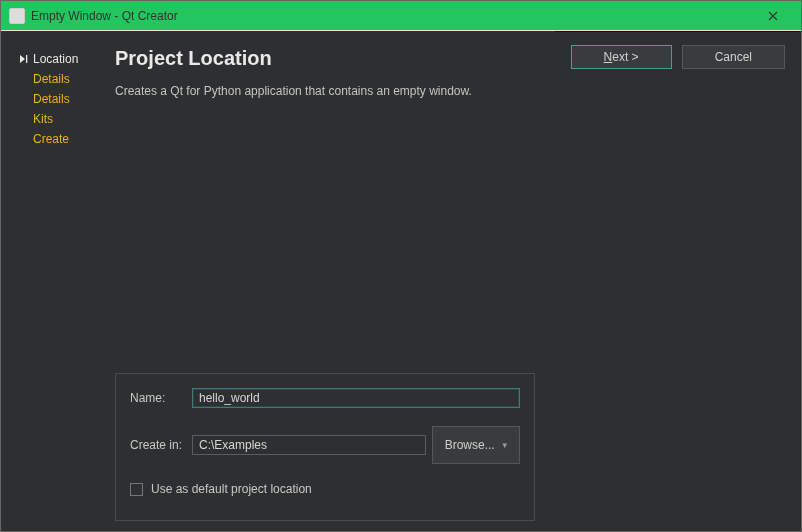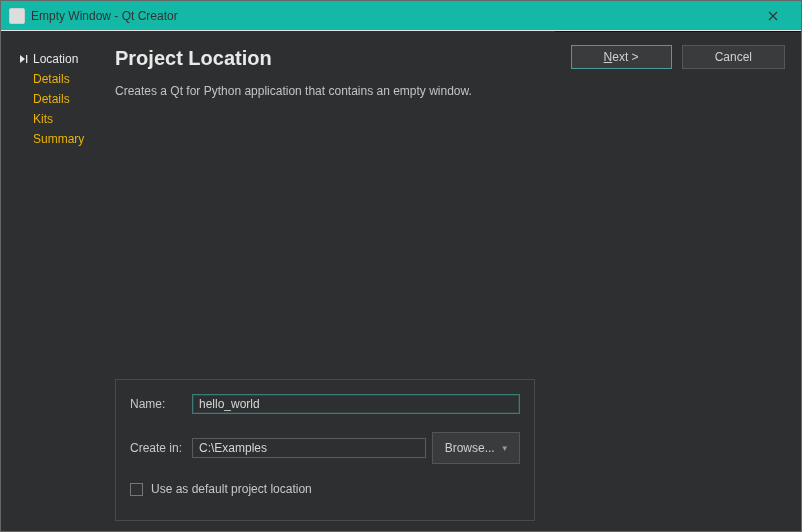--- a/index.html
+++ b/index.html
@@ -1,18 +1,18 @@
 <!DOCTYPE html>
 <html><head>
   <meta charset="utf-8">
   <style>
     * { box-sizing: border-box; margin: 0; padding: 0; }
     html, body { width: 802px; height: 532px; font-family: "Segoe UI", Arial, sans-serif; background: #fff; overflow: hidden; }
     .window { width: 802px; height: 532px; border: 1px solid #666; background: #fff; display: flex; flex-direction: column; }
-    .titlebar { height: 30px; background: #14b8a6; display: flex; align-items: center; padding: 0 8px; border-bottom: 1px solid #e5e5e5; justify-content: center; }
+    .titlebar { height: 30px; background: #22c55e; display: flex; align-items: center; padding: 0 8px; border-bottom: 1px solid #e5e5e5; justify-content: center; }
     .title-icon { width: 16px; height: 16px; background: #ddd; margin-right: 6px; border: 1px solid #ccc; border-radius: 2px; }
     .title-text { font-size: 12px; color: #333; flex: 0 0 auto; }
     .title-spacer { flex: 1; }
     .close-btn { width: 40px; height: 28px; display: flex; align-items: center; justify-content: center; cursor: pointer; }
     .close-btn svg { width: 10px; height: 10px; }
     .body { flex: 1; background: #2e2f30; display: flex; flex-direction: row; color: #c8c8c8; }
     .content { flex: 1; display: flex; }
     .sidebar { width: 110px; padding: 18px 10px 0 18px; font-size: 12px; }
     .step { display: flex; align-items: center; height: 20px; color: #eab308; }
     .step.active { color: #e6e6e6; }
@@ -21,21 +21,21 @@
     .main { flex: 1; padding: 16px 20px 0 4px; display: flex; flex-direction: column; }
     .heading { font-size: 20px; font-weight: 600; color: #e9e9e9; margin-bottom: 14px; }
     .desc { font-size: 12px; color: #c3c3c3; margin-bottom: 24px; }
     .spacer { flex: 1; }
     .form-box { border: 1px solid #484a4c; padding: 14px 14px 24px 14px; margin-bottom: 10px; }
     .form-row { display: flex; align-items: center; margin-bottom: 18px; }
     .form-row:last-of-type { margin-bottom: 10px; }
     .form-label { width: 62px; font-size: 12px; color: #c8c8c8; }
     .text-input { flex: 1; height: 20px; background: #2e2f30; border: 1px solid #5a5c5e; color: #d6d6d6; font-size: 12px; padding: 0 6px; outline: none; }
     .text-input.focused { border: 1px solid #3e7a78; box-shadow: 0 0 0 1px rgba(60,120,118,0.3) inset; }
-    .browse-btn { height: 32px; margin-left: 6px; padding: 0 10px 0 12px; background: #3a3b3d; border: 1px solid #555; color: #cfcfcf; font-size: 12px; display: inline-flex; align-items: center; cursor: pointer; }
+    .browse-btn { height: 38px; margin-left: 6px; padding: 0 10px 0 12px; background: #3a3b3d; border: 1px solid #555; color: #cfcfcf; font-size: 12px; display: inline-flex; align-items: center; cursor: pointer; }
     .browse-btn .chev { margin-left: 6px; font-size: 8px; color: #9a9a9a; }
     .check-row { display: flex; align-items: center; font-size: 12px; color: #c8c8c8; margin-top: 2px; }
     .checkbox { width: 13px; height: 13px; border: 1px solid #777; background: #2e2f30; margin-right: 8px; cursor: pointer; }
     .footer { height: 50px; border-top: 1px solid #111; background: #2e2f30; display: flex; align-items: center; justify-content: flex-end; padding: 0 16px; gap: 10px; }
     .btn { height: 24px; min-width: 90px; padding: 0 32px; background: #3a3b3d; border: 1px solid #565759; color: #d0d0d0; font-size: 12px; display: inline-flex; align-items: center; justify-content: center; cursor: pointer; }
     .btn.primary { border: 1px solid #4a9c98; }
     .btn .ul { text-decoration: underline; }
   </style>
 </head>
 <body>
@@ -72,21 +72,21 @@
         <div class="step">
           <span class="arrow"></span>
           <span>Details</span>
         </div>
         <div class="step">
           <span class="arrow"></span>
           <span>Kits</span>
         </div>
         <div class="step">
           <span class="arrow"></span>
-          <span>Summary</span>
+          <span>Create</span>
         </div>
       </div>
 
       <div class="main">
         <div class="heading">Project Location</div>
         <div class="desc">Creates a Qt for Python application that contains an empty window.</div>
         <div class="spacer"></div>
 
         <div class="form-box">
           <div class="form-row">

